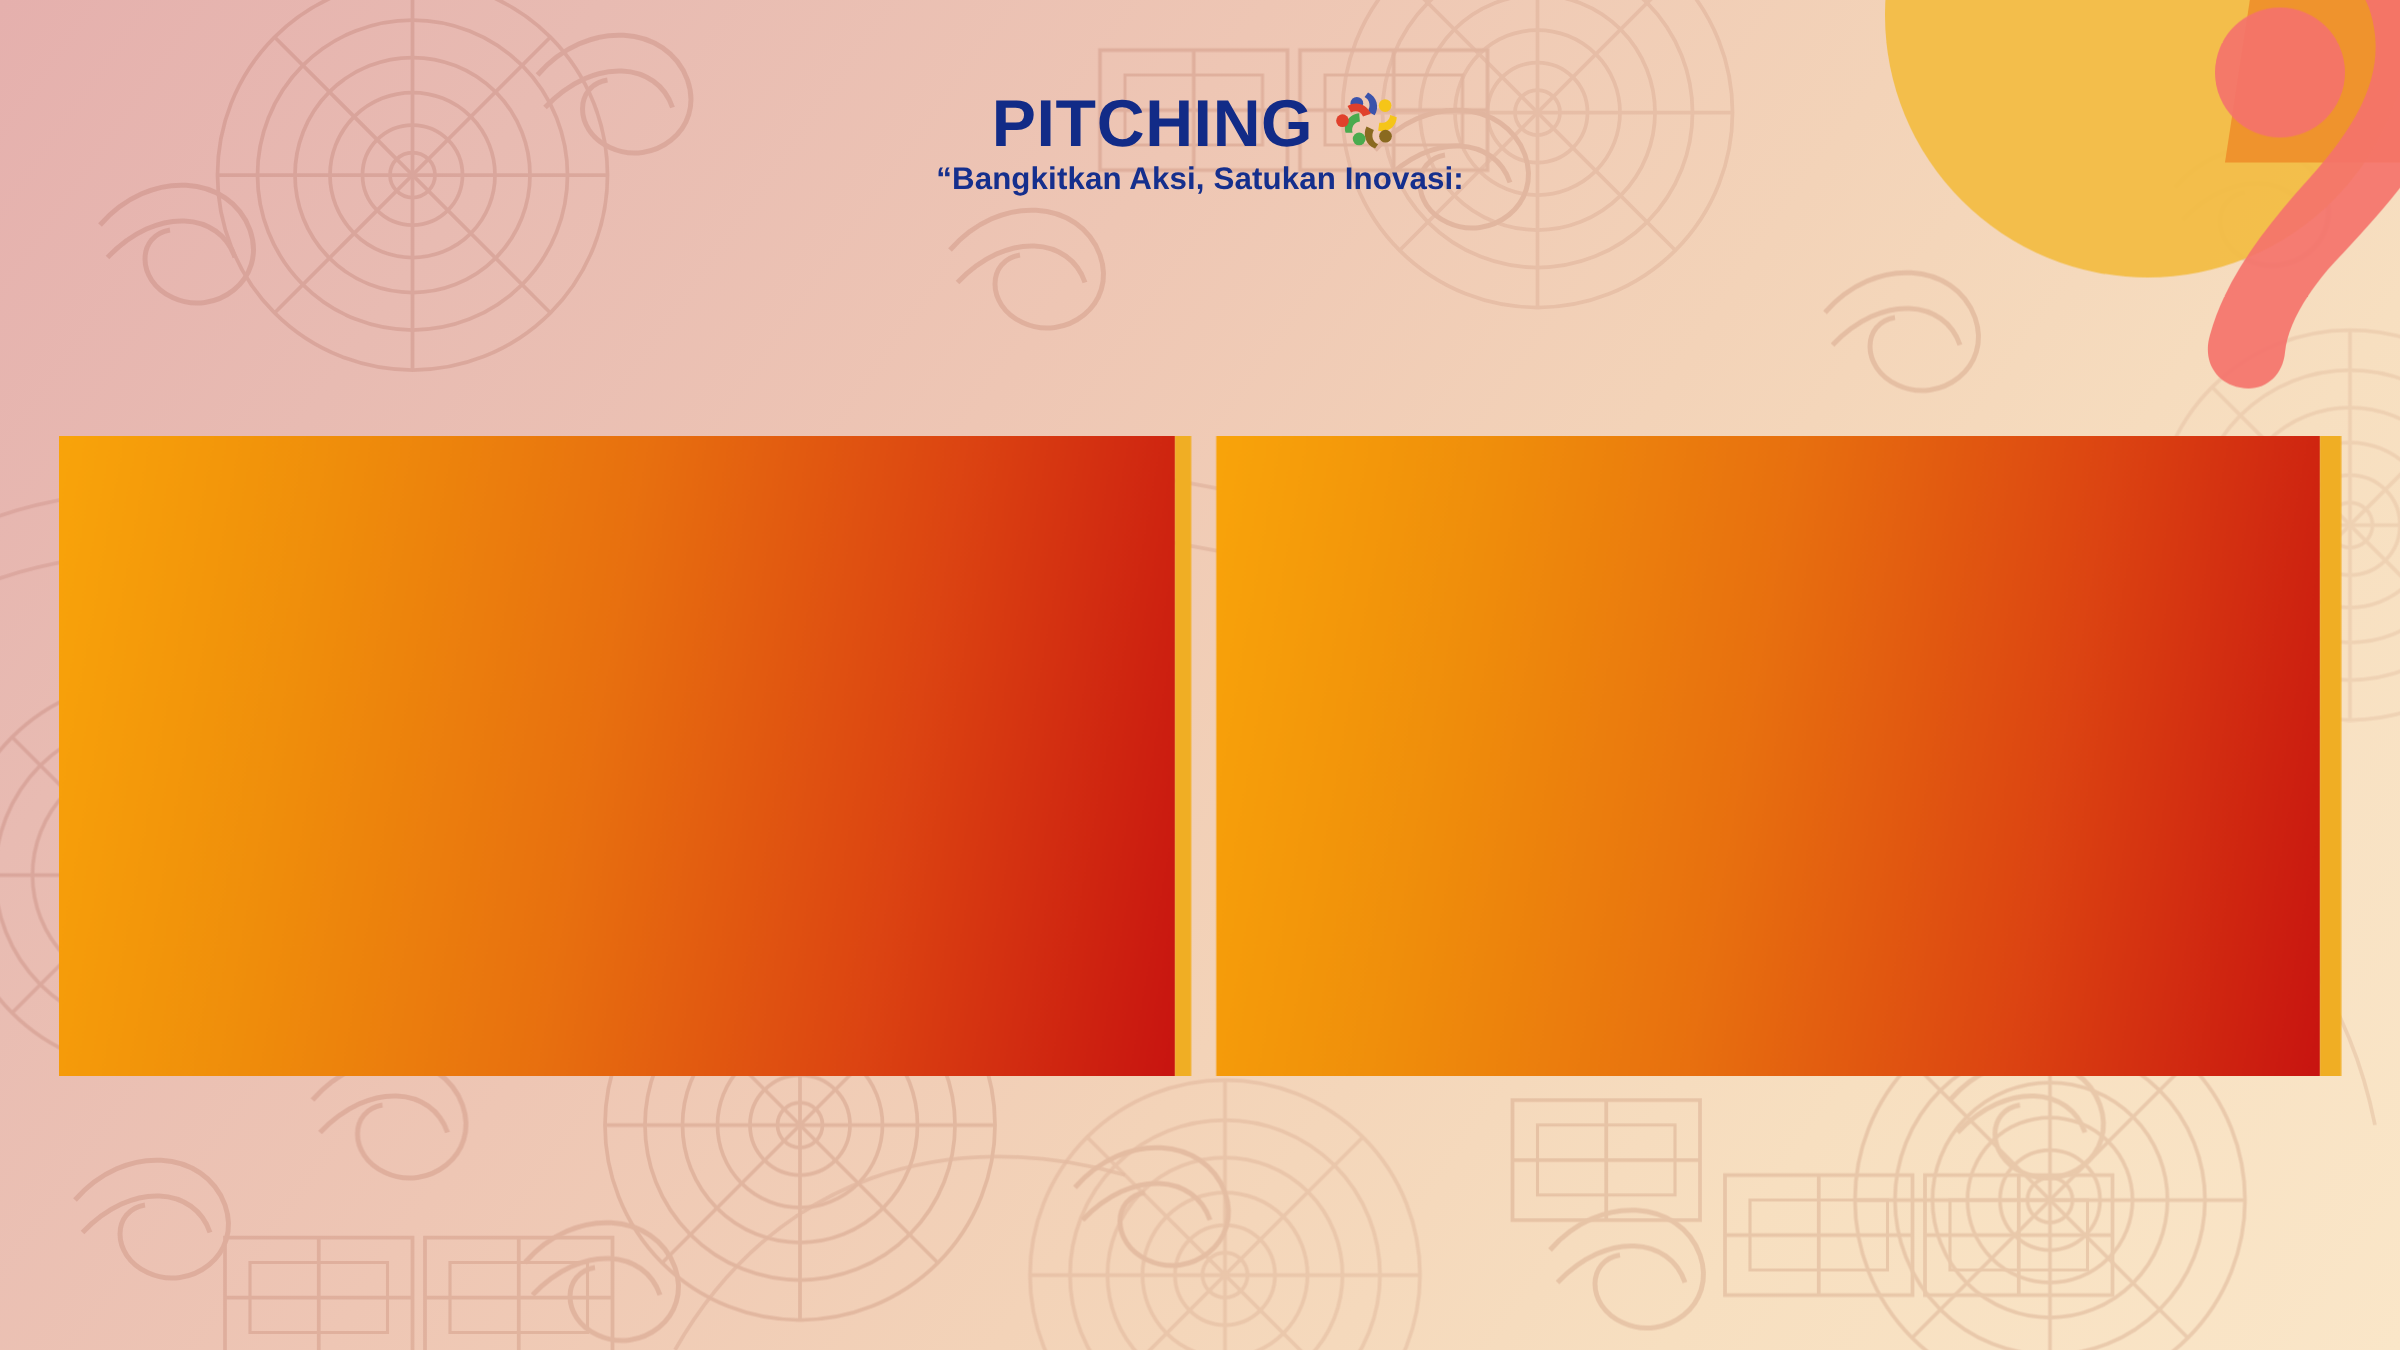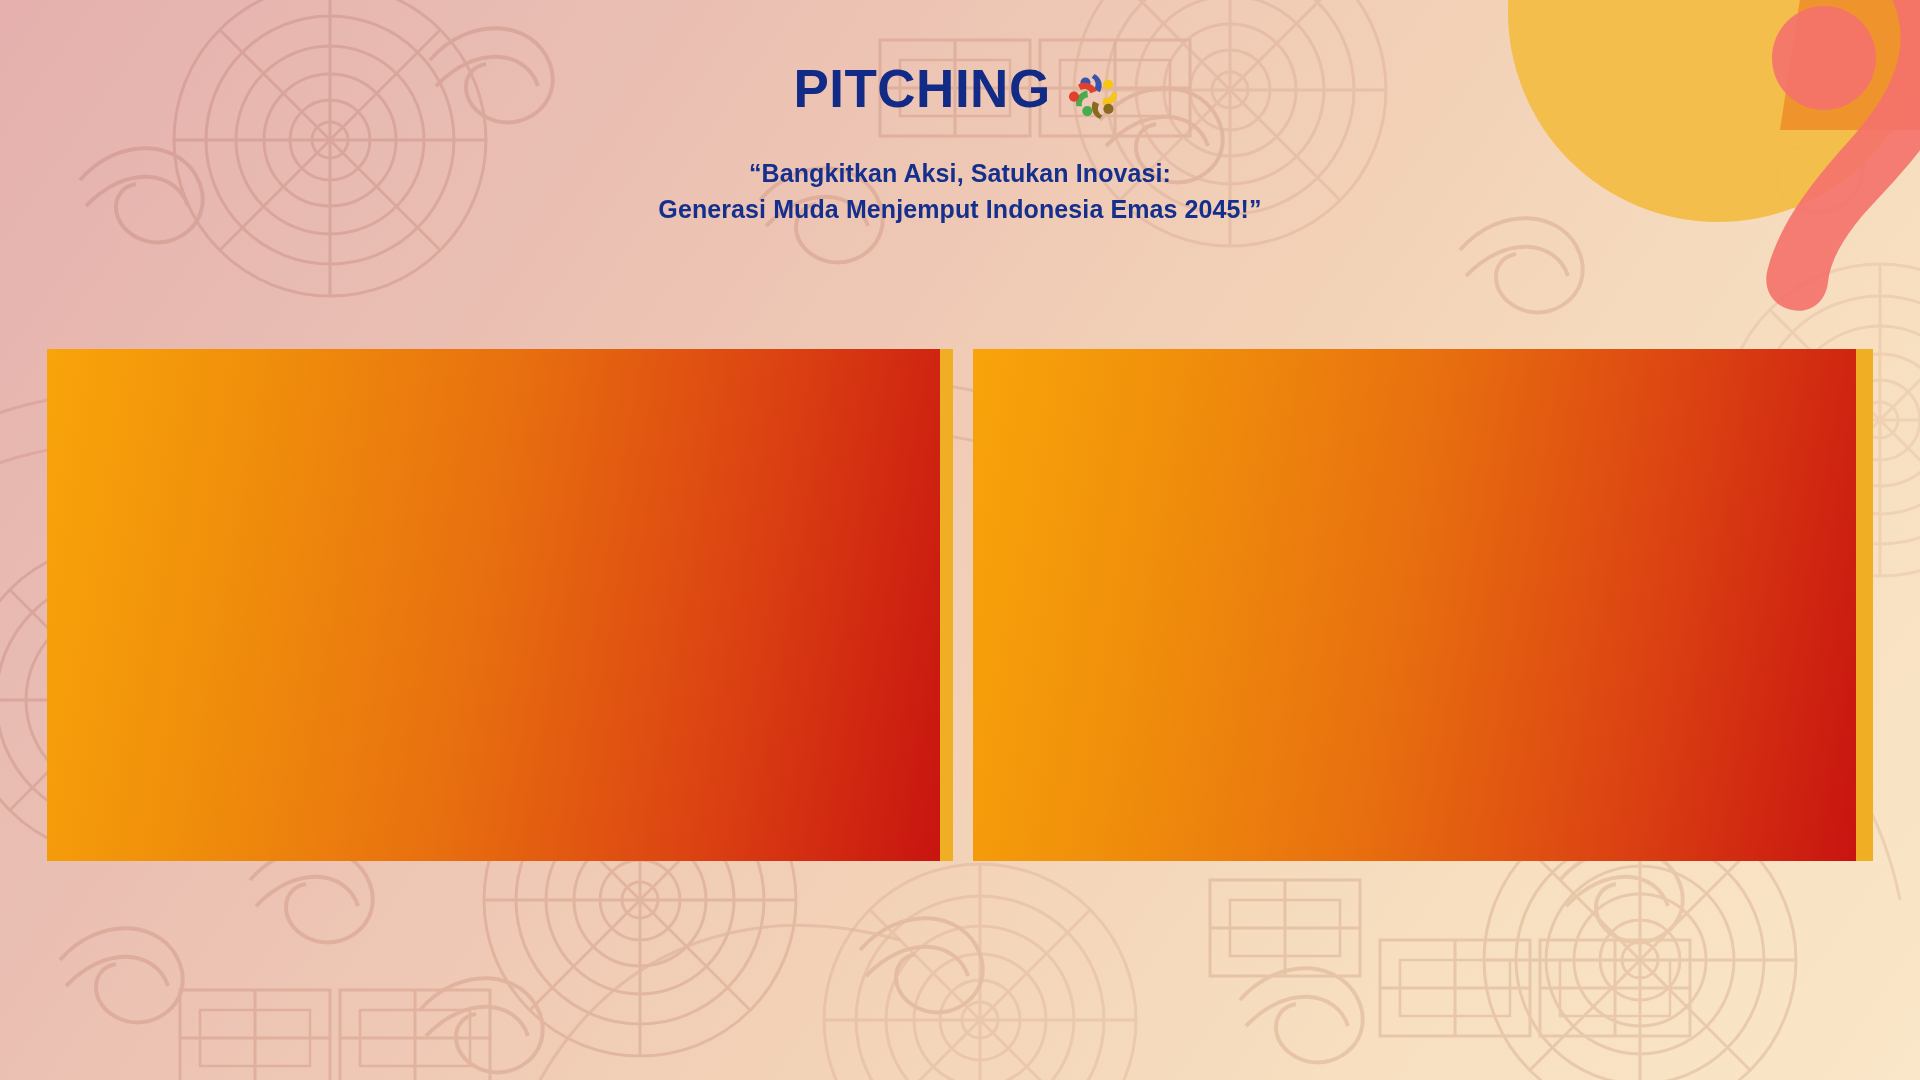--- a/index.html
+++ b/index.html
@@ -43,21 +43,21 @@
   .header {
     position:absolute;
     top:0; left:0; right:0;
     padding-top:62px;
     text-align:center;
     z-index:5;
   }
 
   .title-row {
     display:flex;
-    align-items:flex-start;
+    align-items:flex-end;
     justify-content:center;
     gap:14px;
     line-height:1;
   }
 
   .title-word {
     font-size:53px;
     font-weight:bold;
     letter-spacing:.5px;
     color:#122b87;
@@ -65,21 +65,20 @@
   }
 
   .logo-mark {
     width:62px; height:62px;
     flex:none;
     display:block;
     margin-top:2px;
   }
 
   .subtitle {
-    margin-top:30px;
     font-size:25px;
     font-weight:bold;
     line-height:1.42;
     color:#152f8d;
     letter-spacing:.1px;
   }
   .subtitle div { white-space:nowrap; }
 
   
   .panels {
@@ -240,21 +239,20 @@
         <g>
           <circle cx="14.5" cy="52.5" r="8.2" fill="#e0402c"></circle>
           <path d="M21 33.5 C 32 26.5, 46.5 31.5, 51 43.5 L41 47 C 38.5 40.5, 31.5 38.5, 25.5 42 Z" fill="#e0402c"></path>
         </g>
       </svg>
 
     </div>
 
     <div class="subtitle">
       <div>“Bangkitkan Aksi, Satukan Inovasi:</div>
-      <div>Generasi Muda Menjemput Indonesia Emas 2045!”</div>
     </div>
 
   </div>
 
   <div class="panels">
 
     <div class="panel panel-left">
       <div class="panel-surface"></div>
       <div class="panel-edge"></div>
     </div>

